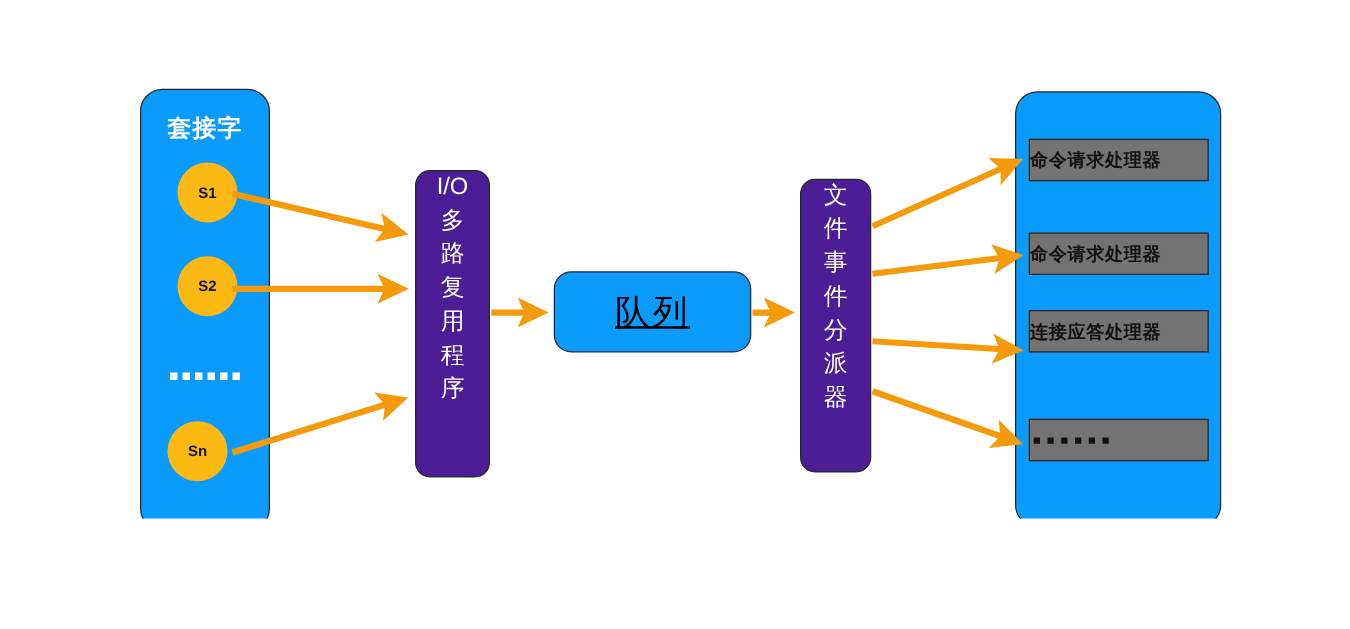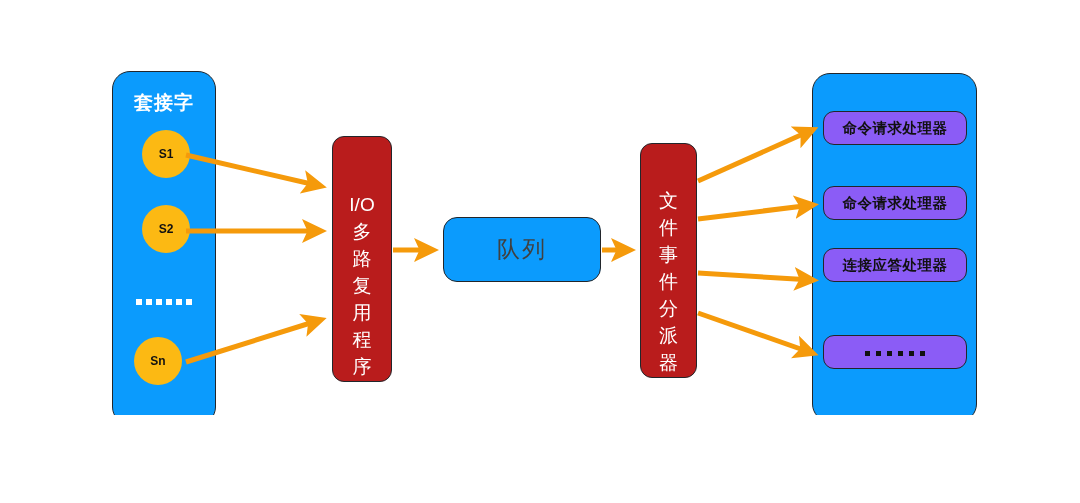--- a/index.html
+++ b/index.html
@@ -32,27 +32,27 @@
     border-radius: 18px;
     box-sizing: border-box;
     z-index: 2;
   }
   .panel-socket { left: 112px; top: 71px; width: 104px; height: 354px; }
   .panel-handlers { left: 812px; top: 73px; width: 165px; height: 349px; }
 
   
   .vbox {
     position: absolute;
-    background: #b91c1c;
+    background: #4c1d95;
     border: 1.5px solid #22262b;
     border-radius: 10px;
     box-sizing: border-box;
     z-index: 2;
     display: flex;
-    align-items: flex-end;
+    align-items: flex-start;
     justify-content: center;
   }
   .vbox-io { left: 332px; top: 136px; width: 60px; height: 246px; border-radius: 12px; }
   .vbox-dispatcher { left: 640px; top: 143px; width: 57px; height: 235px; border-radius: 12px; }
 
   .vtext {
     color: #ffffff;
     font-size: 19px;
     font-weight: 400;
     line-height: 1.42;
@@ -69,24 +69,25 @@
     background: #0b9bfd;
     border: 1.5px solid #22262b;
     border-radius: 14px;
     box-sizing: border-box;
     z-index: 2;
     display: flex;
     align-items: center;
     justify-content: center;
   }
   .qbox .label {
-    color: #404040;
-    font-size: 23px;
+    color: #000000;
+    font-size: 28px;
     letter-spacing: 2px;
     user-select: none;
+    text-decoration: underline;
   }
 
   
   .panel-title {
     position: absolute;
     left: 112px; top: 90px;
     width: 104px;
     text-align: center;
     color: #ffffff;
     font-size: 19px;
@@ -131,28 +132,28 @@
     margin: 0 2px;
     vertical-align: middle;
   }
 
   
   .handler {
     position: absolute;
     left: 823px;
     width: 144px;
     height: 34px;
-    background: #8b5cf6;
-    border: 1.5px solid #22262b;
-    border-radius: 11px;
+    background: #737373;
+    border: 1.5px solid #22262b;
+    border-radius: 0;
     box-sizing: border-box;
     z-index: 4;
     display: flex;
     align-items: center;
-    justify-content: center;
+    justify-content: flex-start;
     color: #111111;
     font-size: 14.5px;
     font-weight: 700;
     letter-spacing: 0.5px;
     user-select: none;
   }
   .h0 { top: 111px; }
   .h1 { top: 186px; }
   .h2 { top: 248px; }
   .h3 { top: 335px; }

